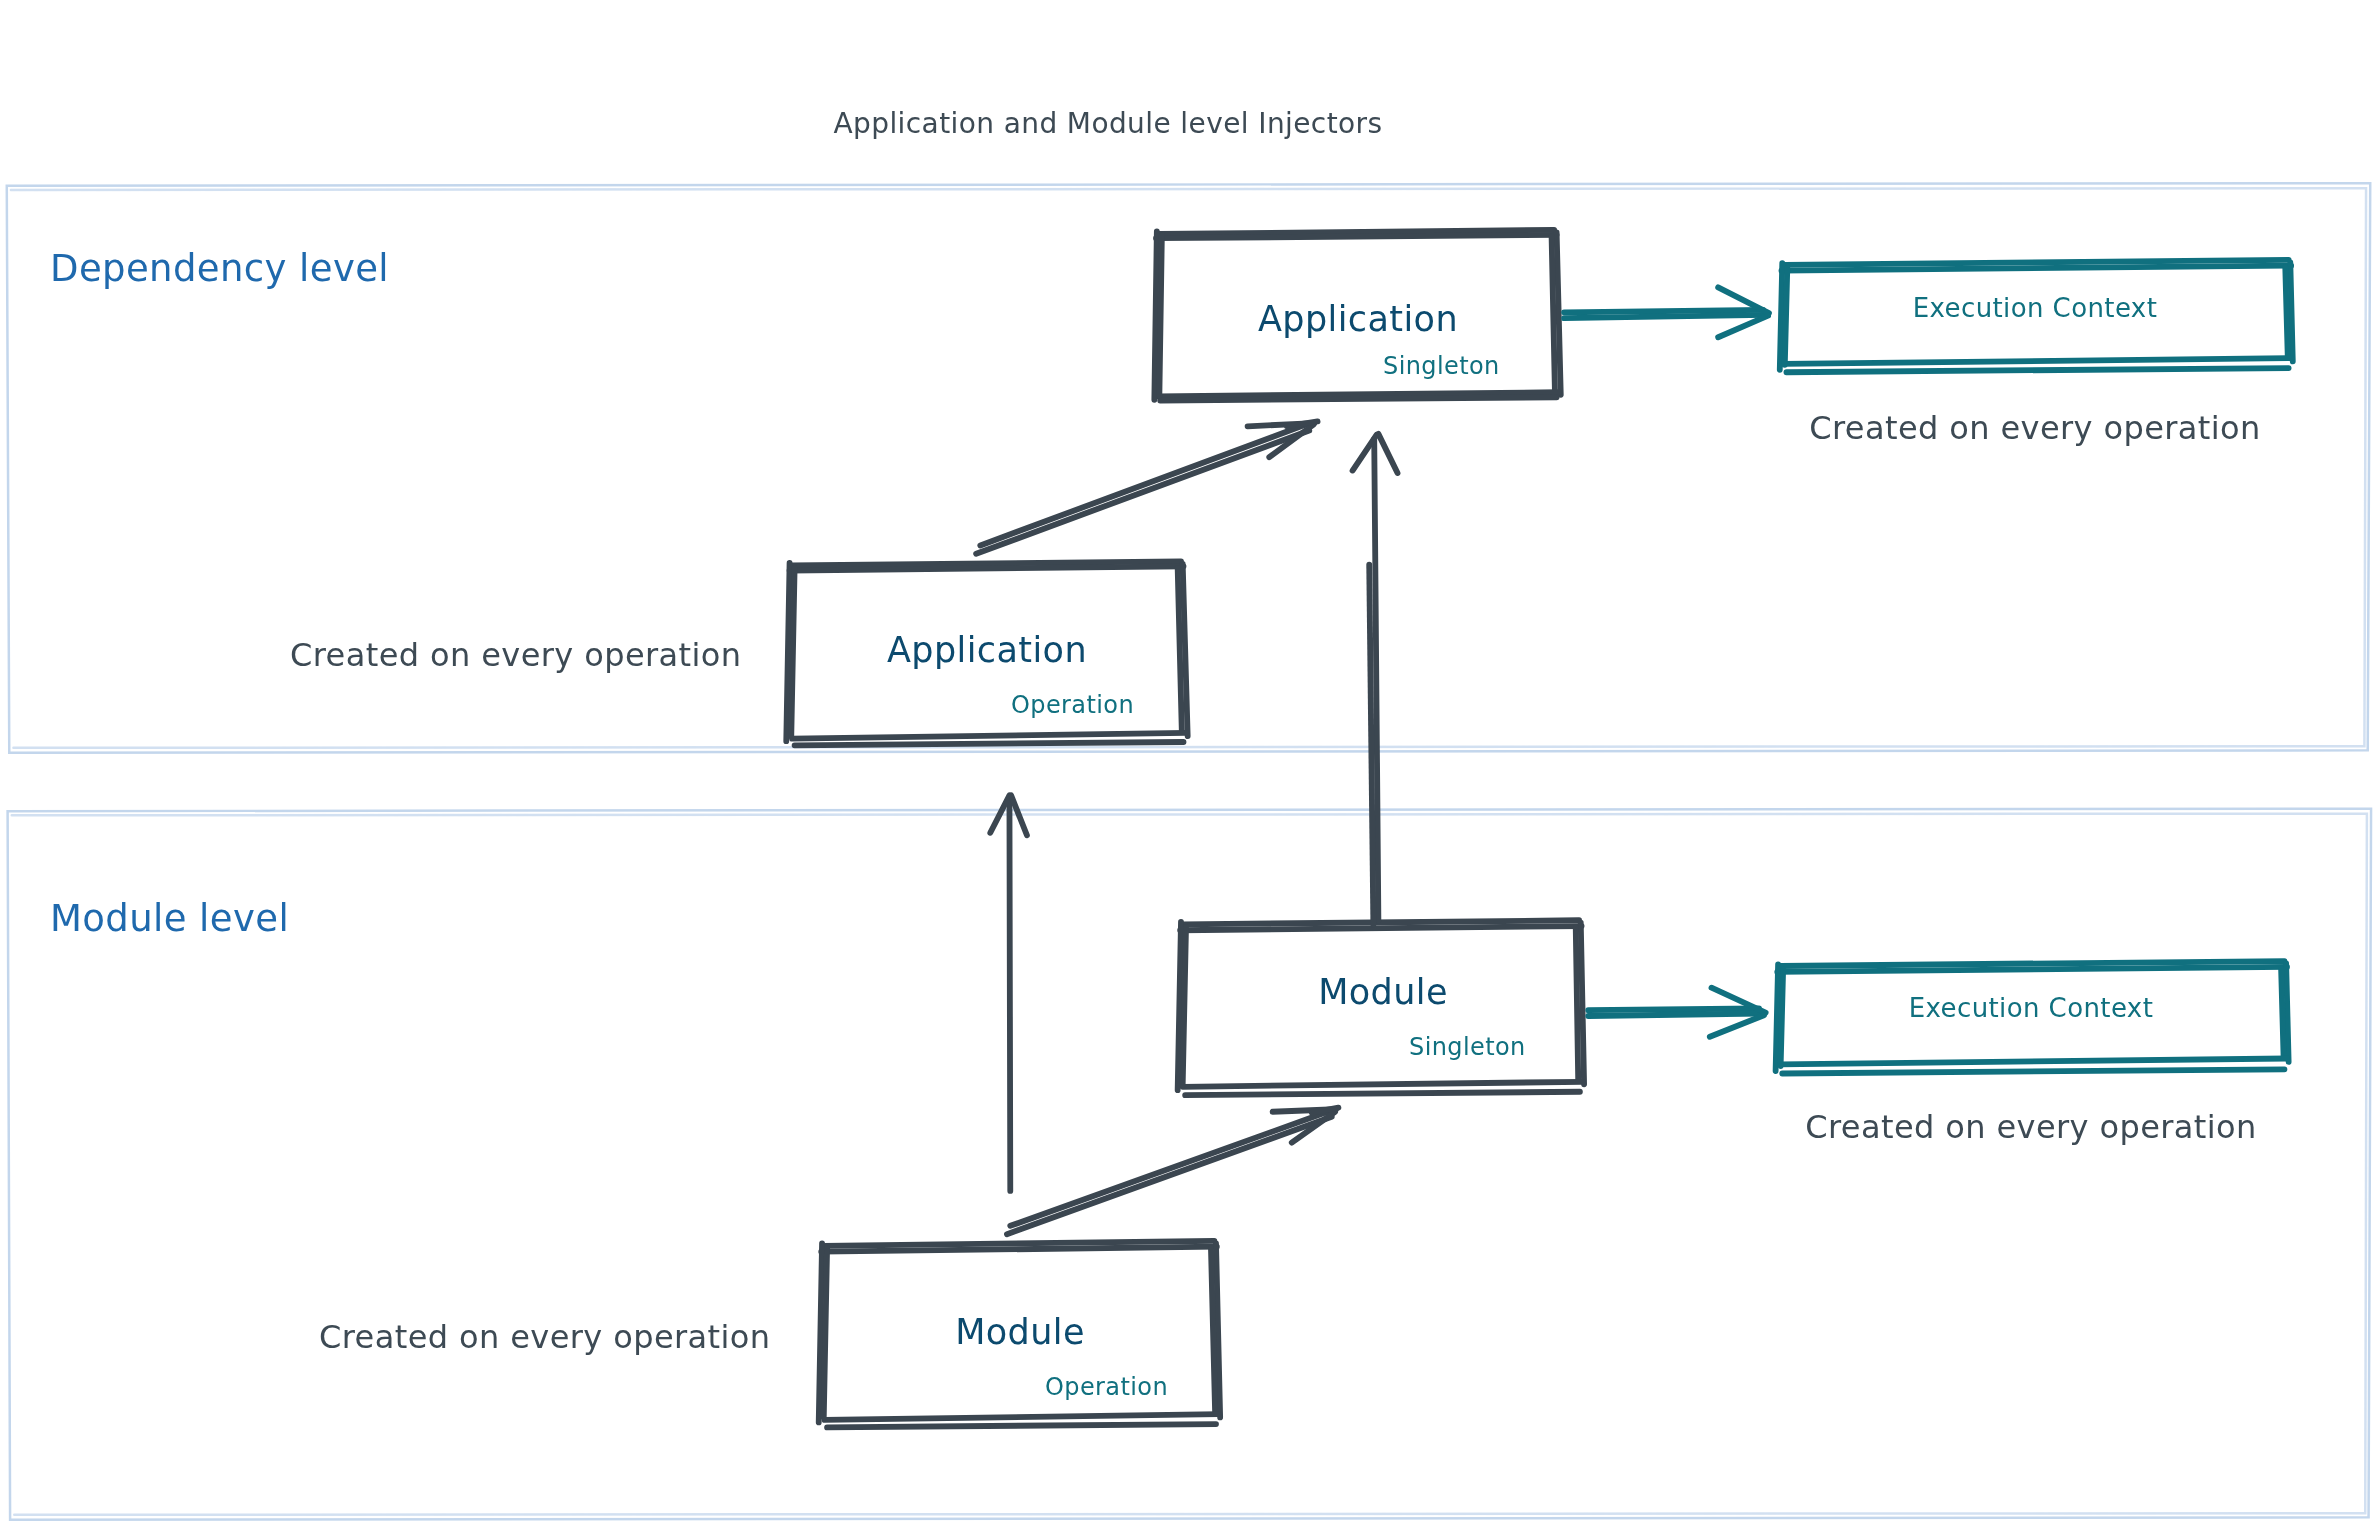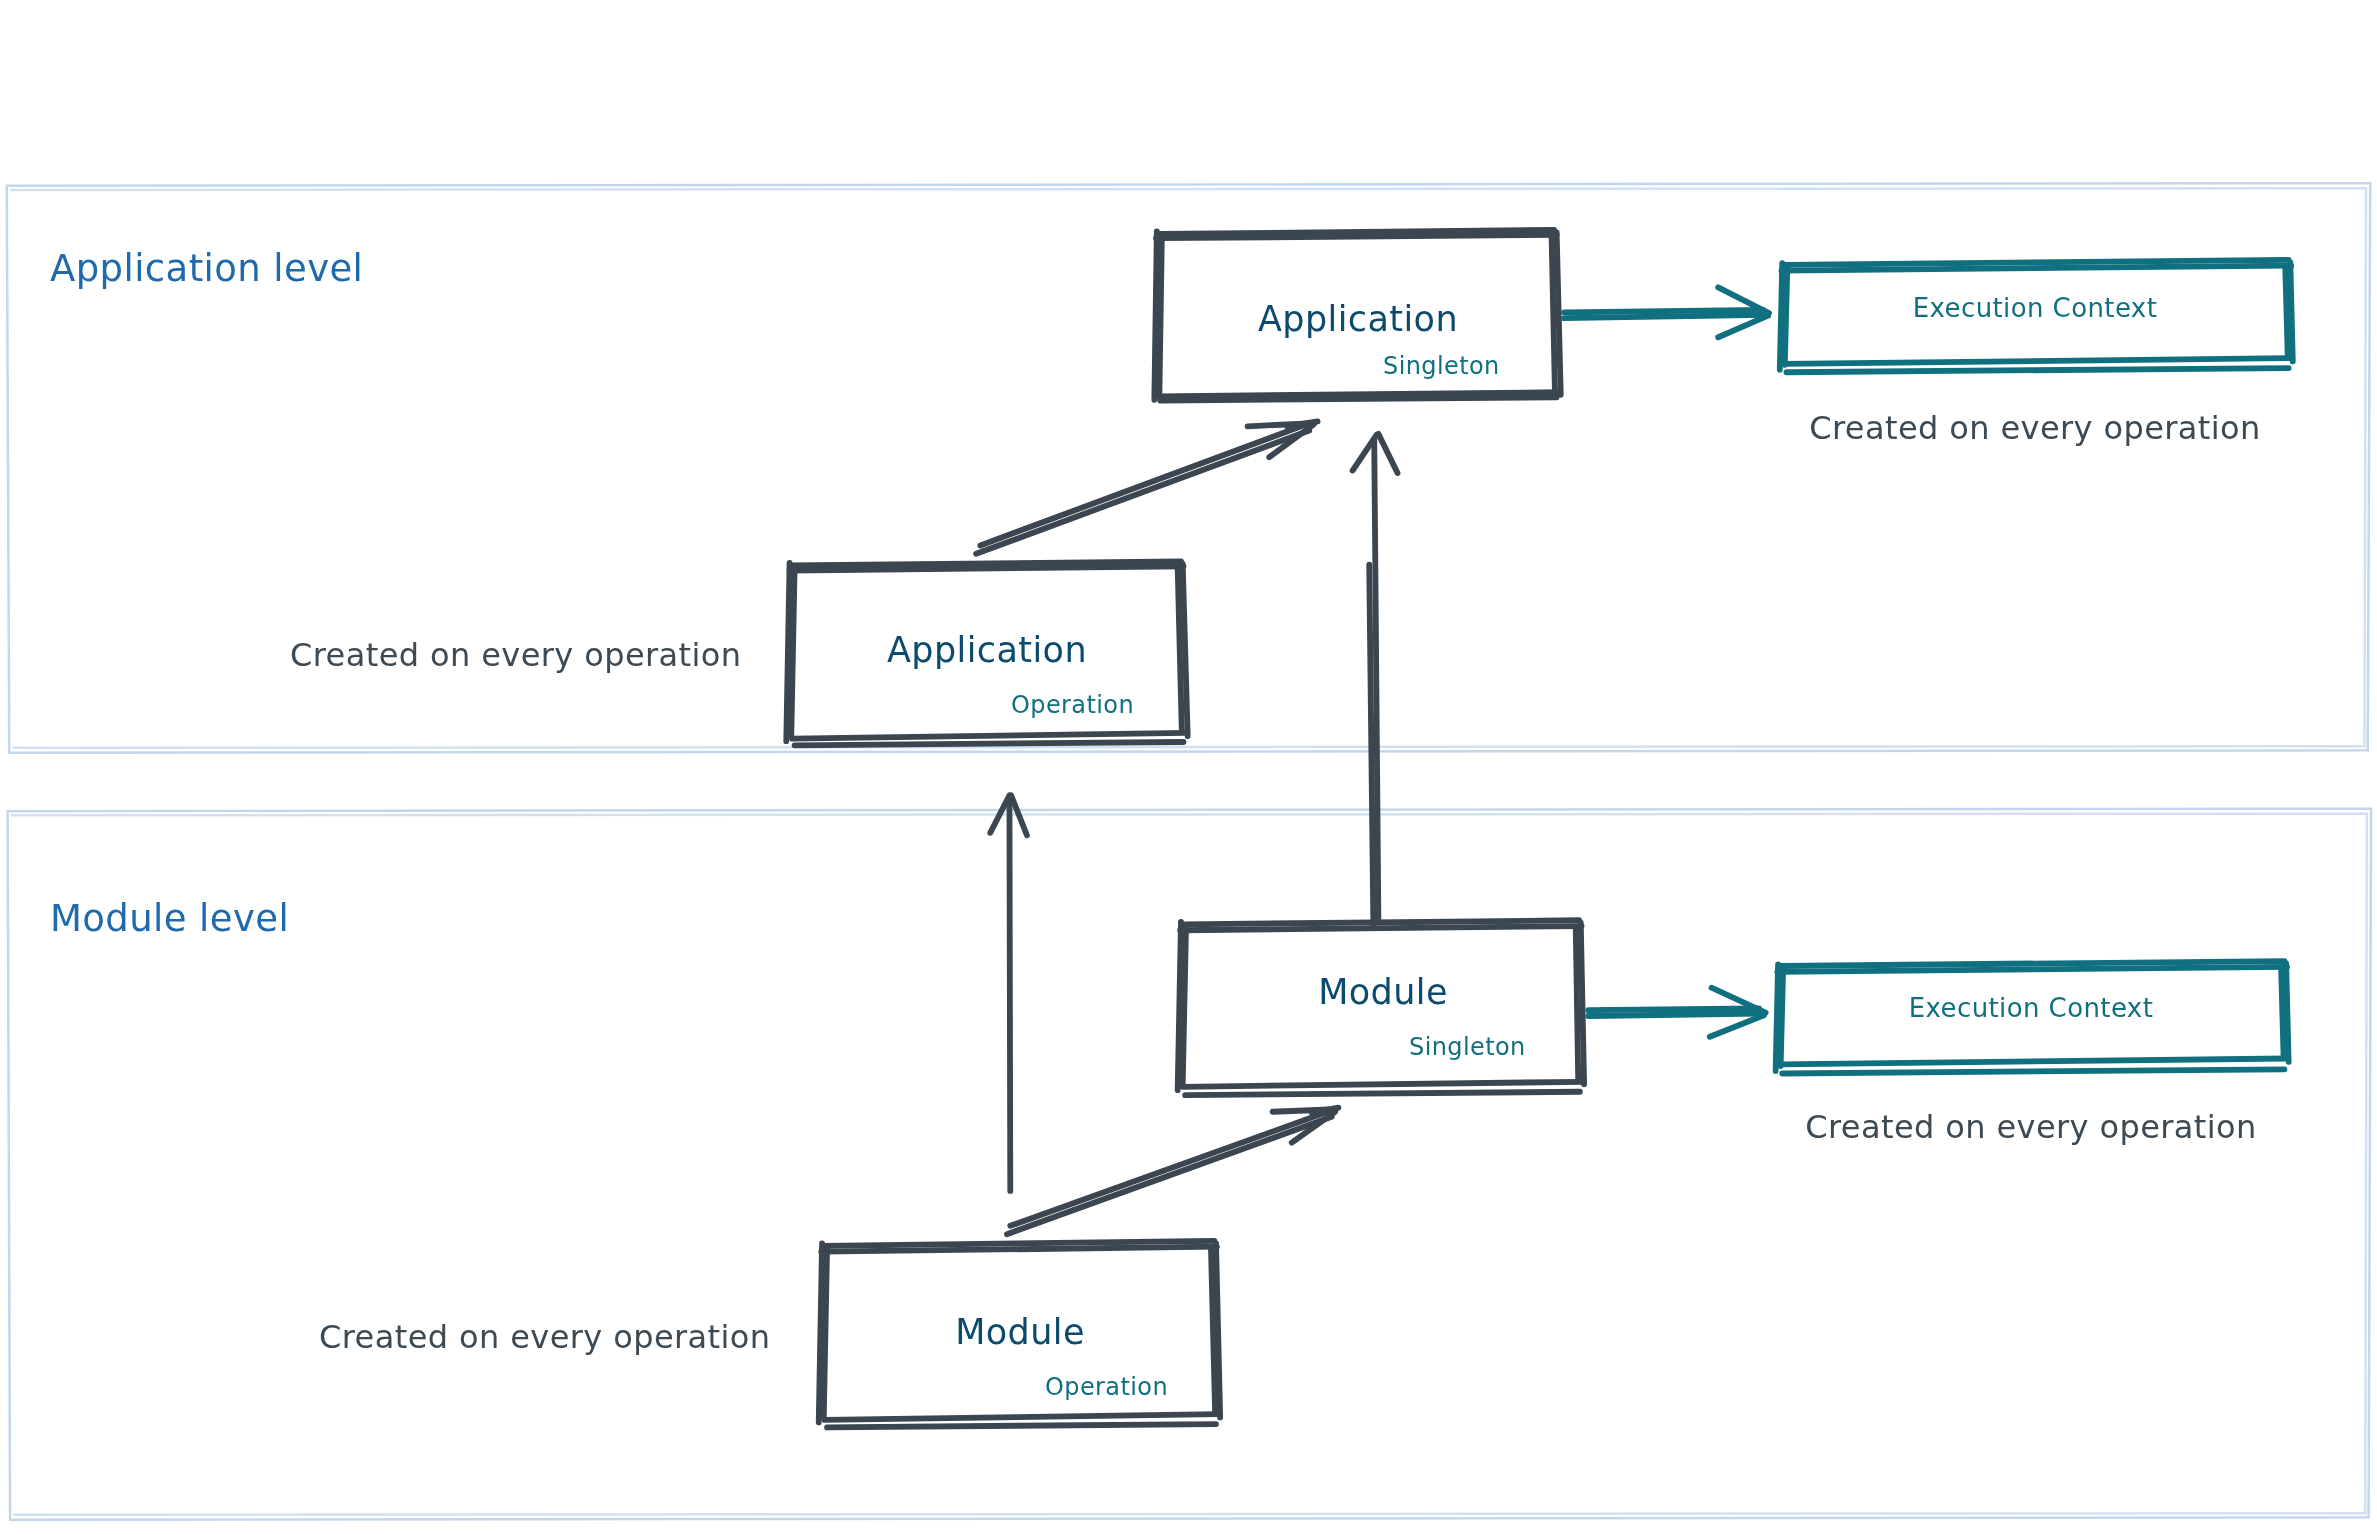--- a/index.html
+++ b/index.html
@@ -190,22 +190,23 @@
       <path d="M 1213 1472 L 1594 1335"></path>
       <path d="M 1209 1482 L 1599 1341"></path>
       <path d="M 1528 1335 L 1604 1332"></path>
       <path d="M 1551 1372 L 1603 1335"></path>
       <path d="M 1575 1336 L 1607 1330"></path>
     </g>
 
   </svg>
 
 
-
-  <div class="txt panel-label" style="left:50px; top:250px;">Application level</div>
+  <div class="txt subtitle ctr" style="left:1108px; top:110px;">Application and Module level Injectors</div>
+
+  <div class="txt panel-label" style="left:50px; top:250px;">Dependency level</div>
 
   <div class="txt panel-label" style="left:50px; top:868px;margin-top:32px;">Module level</div>
 
   <div class="txt box-title ctr" style="left:1358px; top:302px;">Application</div>
   <div class="txt box-scope" style="left:1383px; top:354px;">Singleton</div>
 
   <div class="txt box-title ctr" style="left:987px; top:633px;">Application</div>
   <div class="txt box-scope" style="left:1011px; top:693px;">Operation</div>
 
   <div class="txt ctx-title ctr" style="left:2035px; top:295px;">Execution Context</div>

